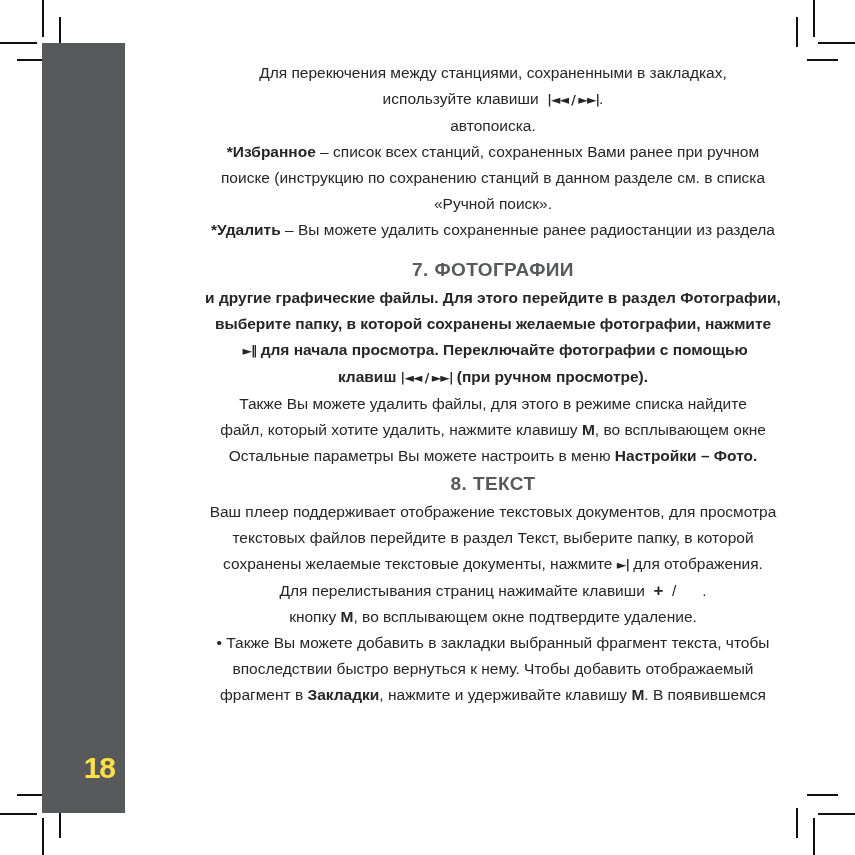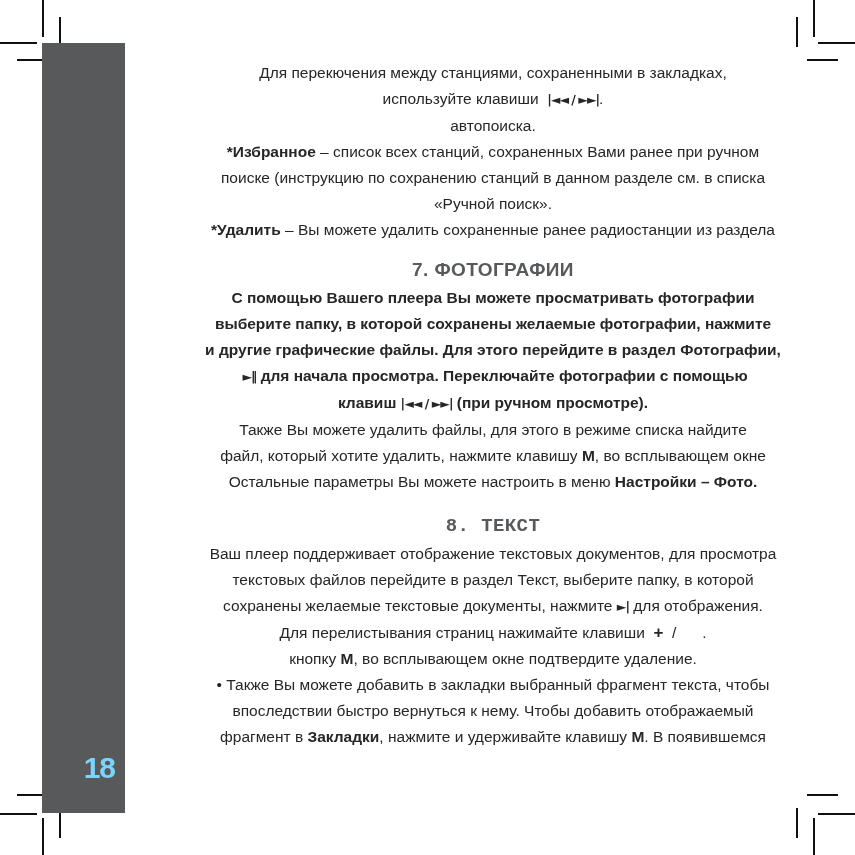--- a/index.html
+++ b/index.html
@@ -13,37 +13,37 @@
   .crop{position:absolute;background:#111;}
   .crop.v{width:1.5px;}
   .crop.h{height:1.5px;}
   
   .sidebar-bar{
     position:absolute;left:42px;top:43px;width:83px;height:770px;
     background:var(--sidebar-color,#58595b);
   }
   .page-number{
     position:absolute;right:10px;bottom:28px;
-    color:#7dd3fc;font-weight:bold;font-size:30px;letter-spacing:-1px;
+    color:#fde047;font-weight:bold;font-size:30px;letter-spacing:-1px;
     font-family:"Liberation Sans", sans-serif;
   }
   
   .manual-text{
     position:absolute;left:163px;top:60px;width:660px;text-align:center;
   }
   .line{
     line-height:26px;font-size:15.5px;white-space:pre;
   }
   .line .b{font-weight:bold;}
   .heading{
     line-height:30px;font-size:19px;font-weight:bold;
     color:var(--heading-color,#58595b);letter-spacing:.4px;white-space:pre;
   }
   .heading.h7{margin-top:12px;}
-  .heading.h8{margin-top:16px;font-family:Liberation Mono, monospace;}
+  .heading.h8{margin-top:0px;}
   .glyph{
     font-family:"DejaVu Sans", sans-serif;
     font-size:12.5px;letter-spacing:-1px;
   }
   .plus{font-size:17px;font-weight:bold;}
 </style>
 </head>
 <body>
 
 <div>
@@ -74,23 +74,22 @@
 
 <div class="manual-text">
     <div class="line"><span>Для перекючения между станциями, сохраненными в закладках,</span></div>
     <div class="line"><span>используйте клавиши  </span><span class="b glyph">|◄◄ / ►►|</span><span>.</span></div>
     <div class="line"><span>автопоиска.</span></div>
     <div class="line"><span class="b">*Избранное</span><span> – список всех станций, сохраненных Вами ранее при ручном</span></div>
     <div class="line"><span>поиске (инструкцию по сохранению станций в данном разделе см. в списка</span></div>
     <div class="line"><span>«Ручной поиск».</span></div>
     <div class="line"><span class="b">*Удалить</span><span> – Вы можете удалить сохраненные ранее радиостанции из раздела</span></div>
     <div class="heading h7">7. ФОТОГРАФИИ</div>
-    <div class="line"><span class="b">С помощью Вашего плеера Вы можете просматривать фотографии</span></div>
+    <div class="line"><span class="b">и другие графические файлы. Для этого перейдите в раздел Фотографии,</span></div>
     <div class="line"><span class="b">выберите папку, в которой сохранены желаемые фотографии, нажмите</span></div>
-    <div class="line"><span class="b">и другие графические файлы. Для этого перейдите в раздел Фотографии,</span></div>
     <div class="line"><span class="b"> </span><span class="b glyph">►‖</span><span class="b"> для начала просмотра. Переключайте фотографии с помощью</span></div>
     <div class="line"><span class="b">клавиш </span><span class="b glyph">|◄◄ / ►►|</span><span class="b"> (при ручном просмотре).</span></div>
     <div class="line"><span>Также Вы можете удалить файлы, для этого в режиме списка найдите</span></div>
     <div class="line"><span>файл, который хотите удалить, нажмите клавишу </span><span class="b">М</span><span>, во всплывающем окне</span></div>
     <div class="line"><span>Остальные параметры Вы можете настроить в меню </span><span class="b">Настройки – Фото.</span></div>
     <div class="heading h8">8. ТЕКСТ</div>
     <div class="line"><span>Ваш плеер поддерживает отображение текстовых документов, для просмотра</span></div>
     <div class="line"><span>текстовых файлов перейдите в раздел Текст, выберите папку, в которой</span></div>
     <div class="line"><span>сохранены желаемые текстовые документы, нажмите </span><span class="b glyph">►|</span><span> для отображения.</span></div>
     <div class="line"><span>Для перелистывания страниц нажимайте клавиши  </span><span class="plus">+</span><span>  /      .</span></div>

